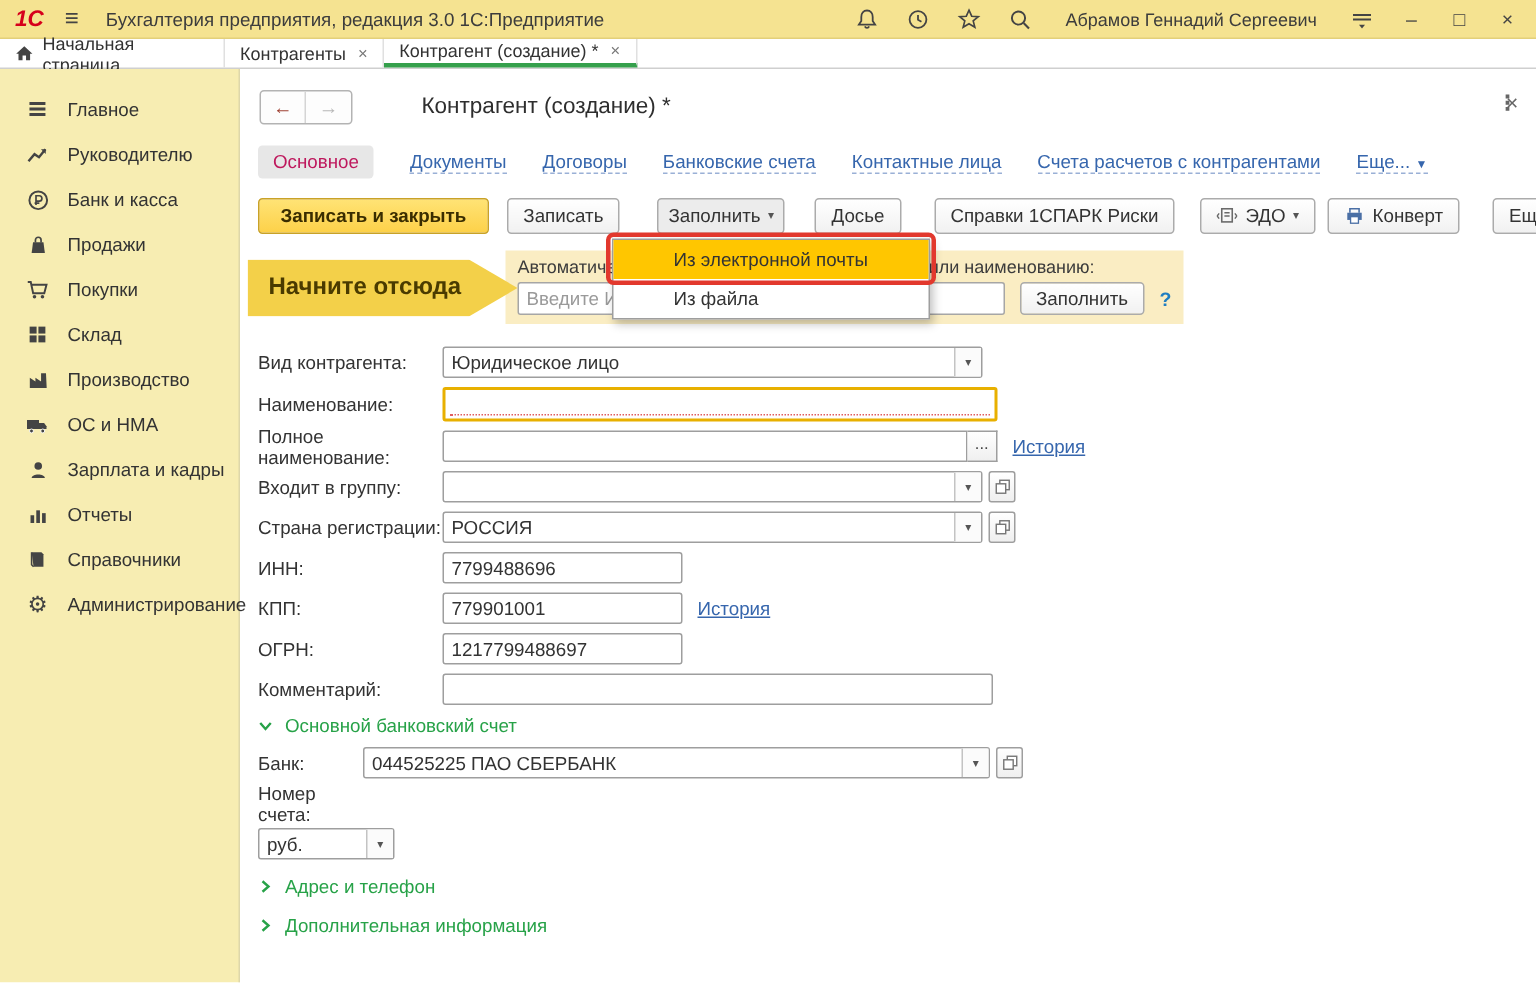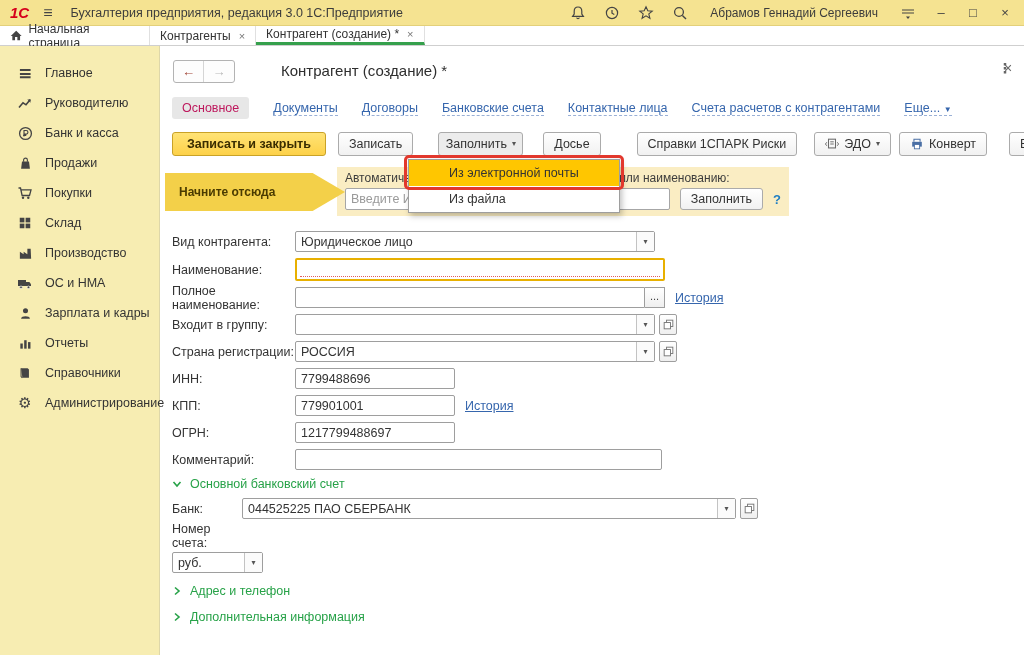--- a/index.html
+++ b/index.html
@@ -48,21 +48,21 @@
 
   
   .toolbar { position:absolute; left:172px; top:131px; display:flex; align-items:center; height:25px; }
   .btn { height:24px; border:1px solid #ababab; border-radius:3px; background:linear-gradient(#ffffff,#f1f1f1); padding:0 10px; font-size:12.5px; color:#333; display:flex; align-items:center; gap:5px; cursor:pointer; white-space:nowrap; }
   .btn .car { font-size:8px; color:#555; }
   .btn-primary { background:linear-gradient(#ffe375,#fdd149); border:1px solid #c9a227; font-weight:bold; color:#3a2d00; padding:0 14px; }
   .btn-open { background:#ececec; }
 
   
   .hint-arrow { position:absolute; left:165px; top:173px; width:180px; height:38px; background:#f3d049; clip-path:polygon(0 0,82% 0,100% 50%,82% 100%,0 100%); display:flex; align-items:center; padding-left:14px; z-index:1; }
-  .hint-arrow span { font-weight:bold; font-size:12px; color:#4a3b00; }
+  .hint-arrow span { font-weight:bold; font-size:16px; color:#4a3b00; }
   .hint-band { position:absolute; left:337px; top:167px; width:452px; height:49px; background:#faedc3; z-index:0; padding:4px 8px; }
   .hint-text { font-size:12px; color:#3c3c3c; white-space:nowrap; }
   .hint-row { display:flex; align-items:center; margin-top:3px; gap:10px; }
   .hint-input { width:335px; height:22px; border:1px solid #a6a6a6; border-radius:2px; background:#fff; font-size:12.5px; padding:0 5px; color:#333; font-family:inherit; }
   .hint-input::placeholder { color:#9a9a9a; }
   .hint-fill { height:22px; }
   .hint-q { color:#1f7ec2; font-weight:bold; font-size:13px; cursor:pointer; }
 
   
   .menu { position:absolute; left:408px; top:159px; width:212px; background:#fff; border:1px solid #9e9e9e; box-shadow:2px 3px 6px rgba(0,0,0,.25); z-index:5; }
@@ -282,21 +282,21 @@
   <span class="nav-more"><span>Еще...</span> <span class="car">▼</span></span>
 </div>
 
 <div class="toolbar">
   <button class="btn btn-primary" style="margin-right:12px;">Записать и закрыть</button>
   <button class="btn" style="margin-right:25px;">Записать</button>
   <button class="btn btn-open" style="margin-right:20px;width:85px;justify-content:center;">
       <span>Заполнить</span>
       <span class="car">▾</span>
     </button>
-  <button class="btn" style="margin-right:36px;">Досье</button>
+  <button class="btn" style="margin-right:22px;">Досье</button>
   <button class="btn" style="margin-right:17px;">Справки 1СПАРК Риски</button>
   <button class="btn" style="margin-right:8px;">
     <svg viewBox="0 0 16 16" width="14" height="14">
         <rect x="4" y="2.5" width="8" height="10" fill="none" stroke="#6a6a6a" stroke-width="1.2"></rect>
         <path d="M6 5.5h4M6 8h4M2 6l-1.5 2L2 10M14 6l1.5 2L14 10" fill="none" stroke="#6a6a6a" stroke-width="1.1"></path>
       </svg>
     <span>ЭДО</span>
       <span class="car">▾</span>
   </button>
   <button class="btn" style="margin-right:22px;">
@@ -407,21 +407,21 @@
 
 <div class="bank">
   <div class="sec-head">
     <svg viewBox="0 0 10 10" width="10" height="10">
         <path d="M1.5 3l3.5 4 3.5-4" fill="none" stroke="#27a248" stroke-width="1.6"></path>
       </svg>
     <span>Основной банковский счет</span>
   </div>
   <div class="b-row">
     <span class="b-label">Банк:</span>
-    <div class="combo" style="width:494px;">
+    <div class="combo" style="width:418px;">
       <span class="val">044525225 ПАО СБЕРБАНК</span>
       <span class="arr">▾</span>
     </div>
     <span class="copy-btn">
       <svg viewBox="0 0 14 14" width="11" height="11">
           <rect x="4.5" y="1.5" width="8" height="8" fill="#fff" stroke="#777" stroke-width="1.2"></rect>
           <rect x="1.5" y="4.5" width="8" height="8" fill="#fff" stroke="#777" stroke-width="1.2"></rect>
         </svg>
     </span>
   </div>

